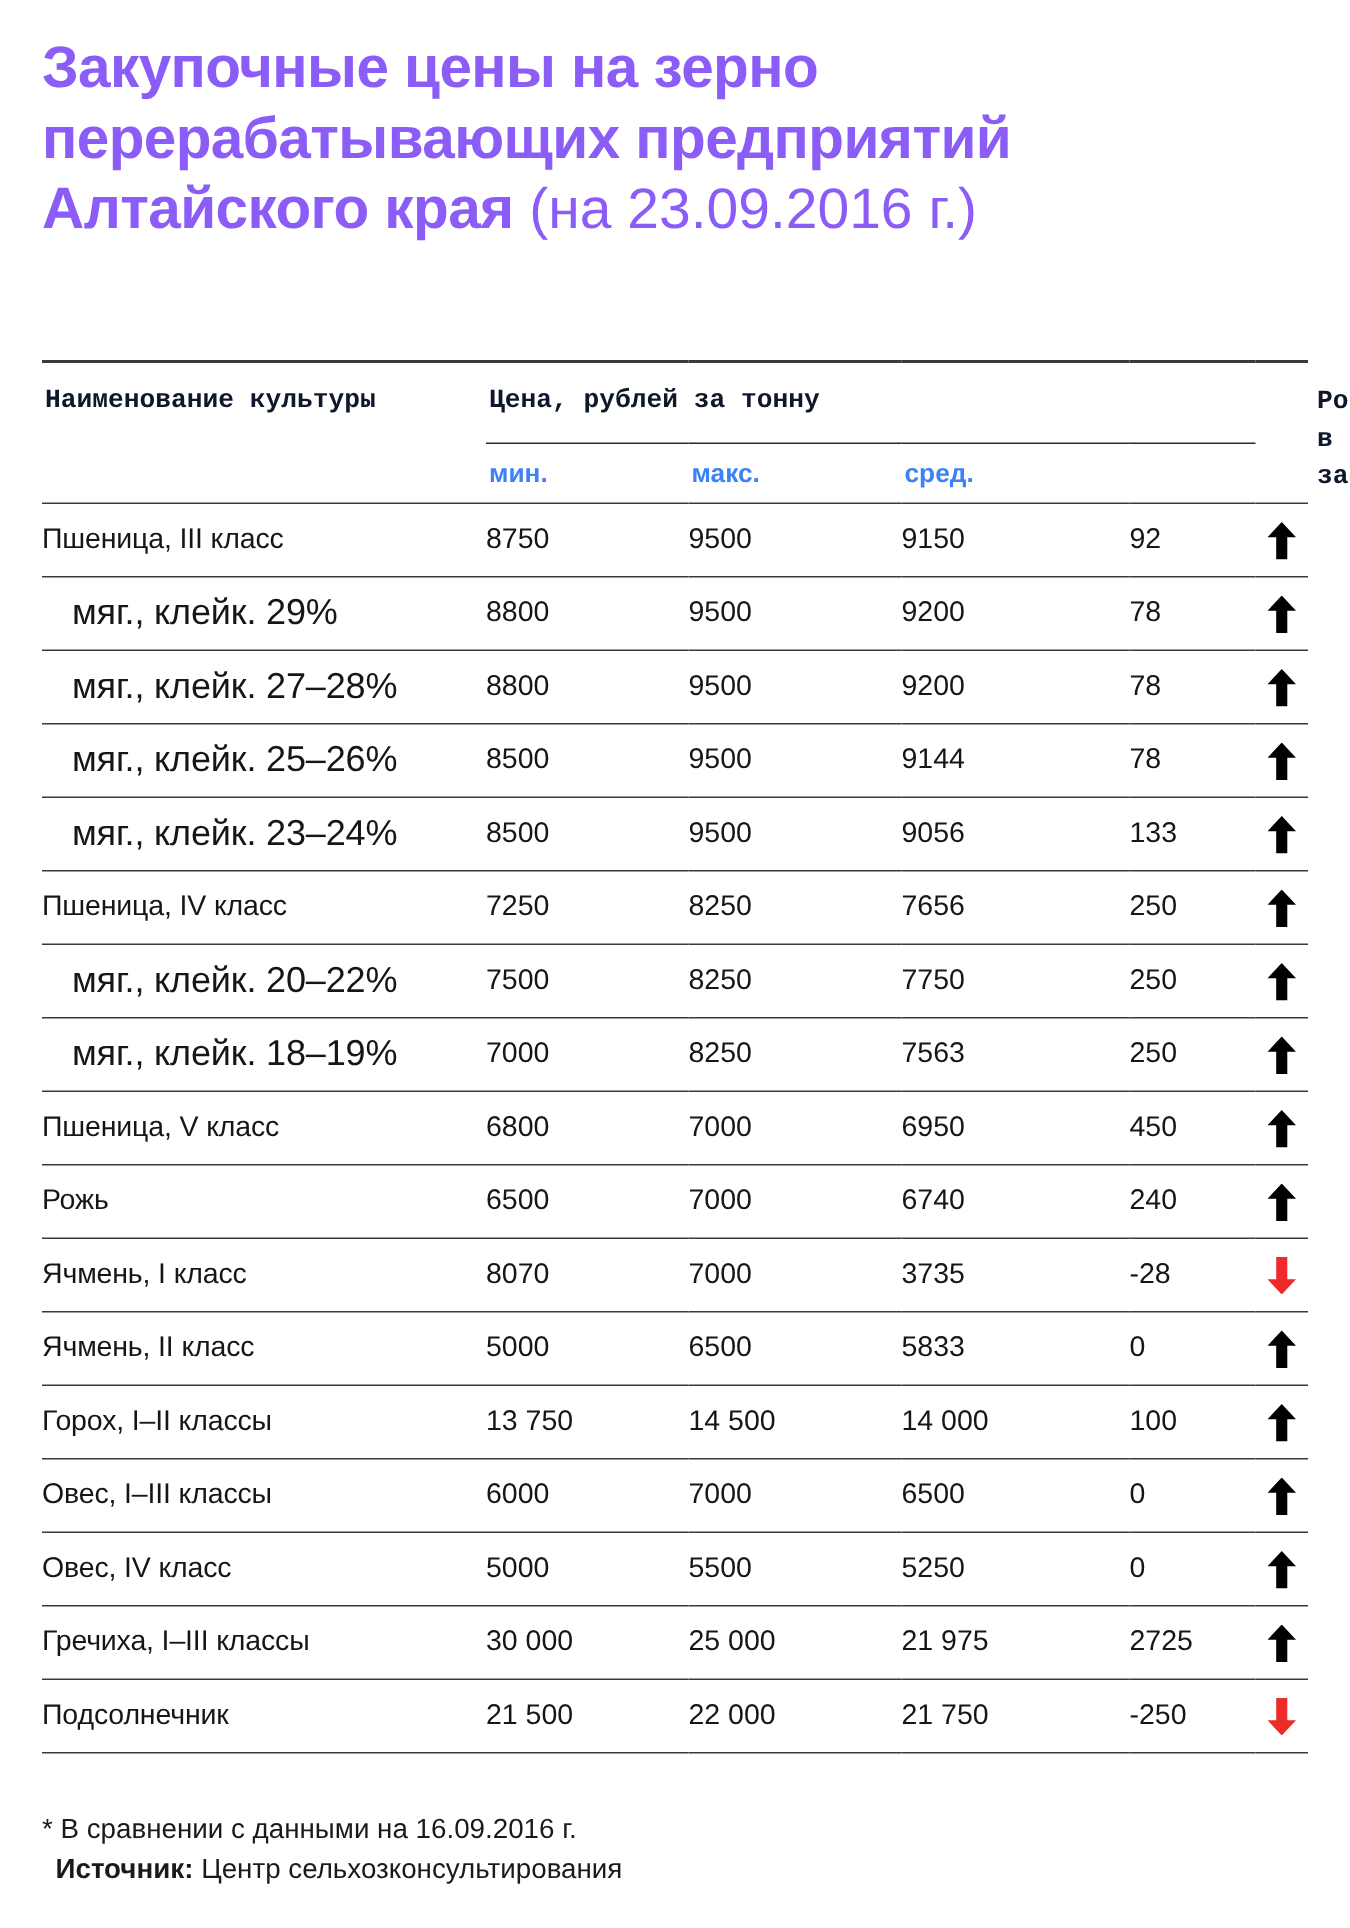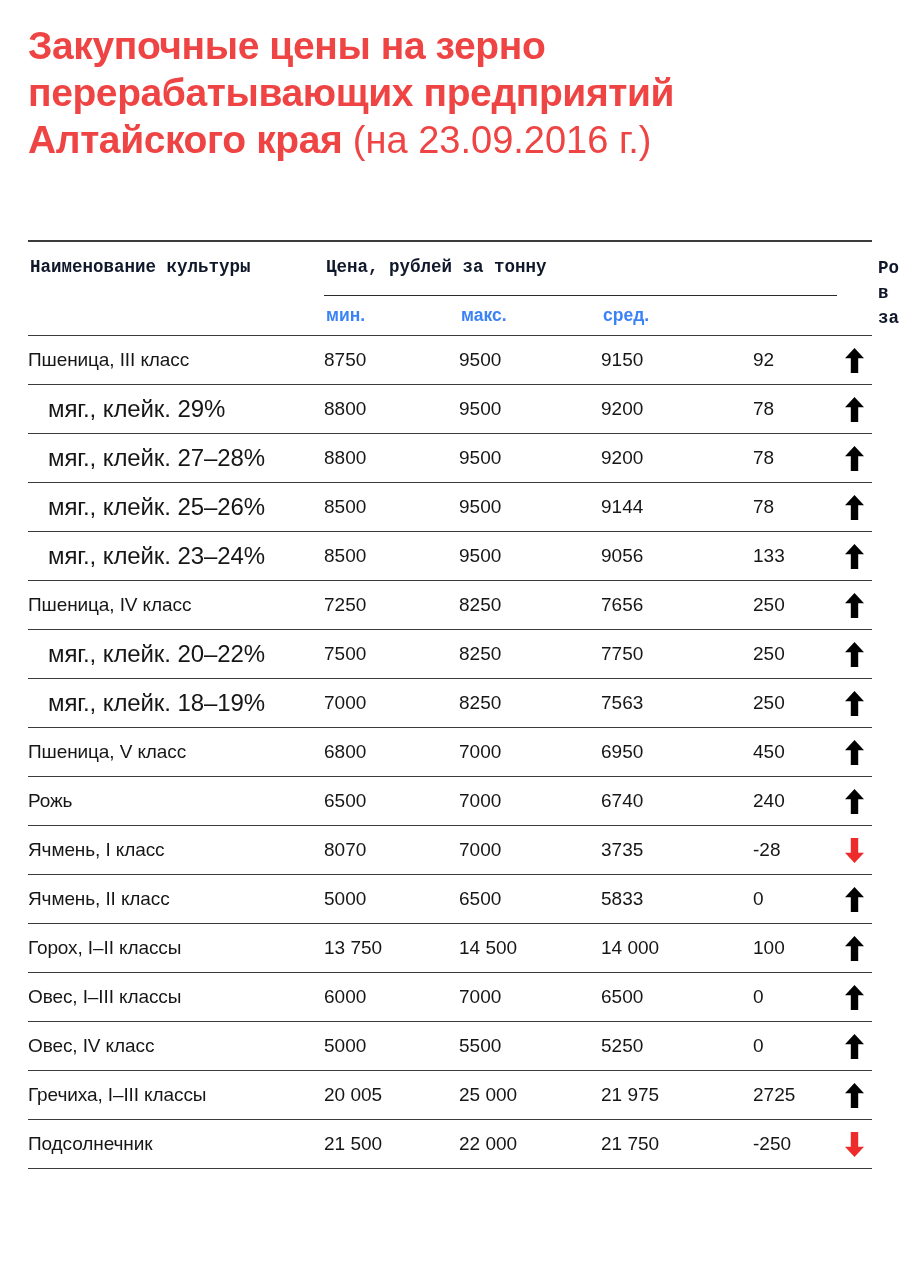--- a/index.html
+++ b/index.html
@@ -29,21 +29,21 @@
     position: absolute;
     left: 28px;
     top: 22px;
     width: 844px;
   }
   .title-line {
     font-size: 39px;
     line-height: 47px;
     font-weight: 700;
     letter-spacing: -0.4px;
-    color: #ef4444;
+    color: #8b5cf6;
     white-space: nowrap;
   }
   .title-line .title-date {
     font-weight: 400;
     letter-spacing: 0px;
     font-size: 38px;
   }
 
   
   .table-wrap {
@@ -347,21 +347,21 @@
             <td class="cell-num">5000</td>
             <td class="cell-num">5500</td>
             <td class="cell-num">5250</td>
             <td class="cell-growth">0</td>
             <td class="cell-arrow"><span class="arrow"><svg viewBox="0 0 19 25" width="19" height="25">
                   <path d="M9.5 0 L19 10.2 L13.2 10.2 L13.2 25 L5.8 25 L5.8 10.2 L0 10.2 Z" fill="#000000"></path>
                 </svg></span></td>
           </tr>
           <tr class="data-row">
             <td class="cell-name">Гречиха, I–III классы</td>
-            <td class="cell-num">20 005</td>
+            <td class="cell-num">30 000</td>
             <td class="cell-num">25 000</td>
             <td class="cell-num">21 975</td>
             <td class="cell-growth">2725</td>
             <td class="cell-arrow"><span class="arrow"><svg viewBox="0 0 19 25" width="19" height="25">
                   <path d="M9.5 0 L19 10.2 L13.2 10.2 L13.2 25 L5.8 25 L5.8 10.2 L0 10.2 Z" fill="#000000"></path>
                 </svg></span></td>
           </tr>
           <tr class="data-row">
             <td class="cell-name">Подсолнечник</td>
             <td class="cell-num">21 500</td>
@@ -369,14 +369,18 @@
             <td class="cell-num">21 750</td>
             <td class="cell-growth">-250</td>
             <td class="cell-arrow"><span class="arrow"><svg viewBox="0 0 19 25" width="19" height="25">
                   <path d="M9.5 25 L0 14.8 L5.8 14.8 L5.8 0 L13.2 0 L13.2 14.8 L19 14.8 Z" fill="#ED2B2B"></path>
                 </svg></span></td>
           </tr>
         </tbody>
     </table>
   </div>
 
+  <div class="footnotes">
+    <div class="foot-line">* В сравнении с данными на 16.09.2016 г.</div>
+    <div class="foot-line source"><span class="foot-src-label">Источник:</span><span> Центр сельхозконсультирования</span></div>
+  </div>
 
 </div>
 
 </body></html>

